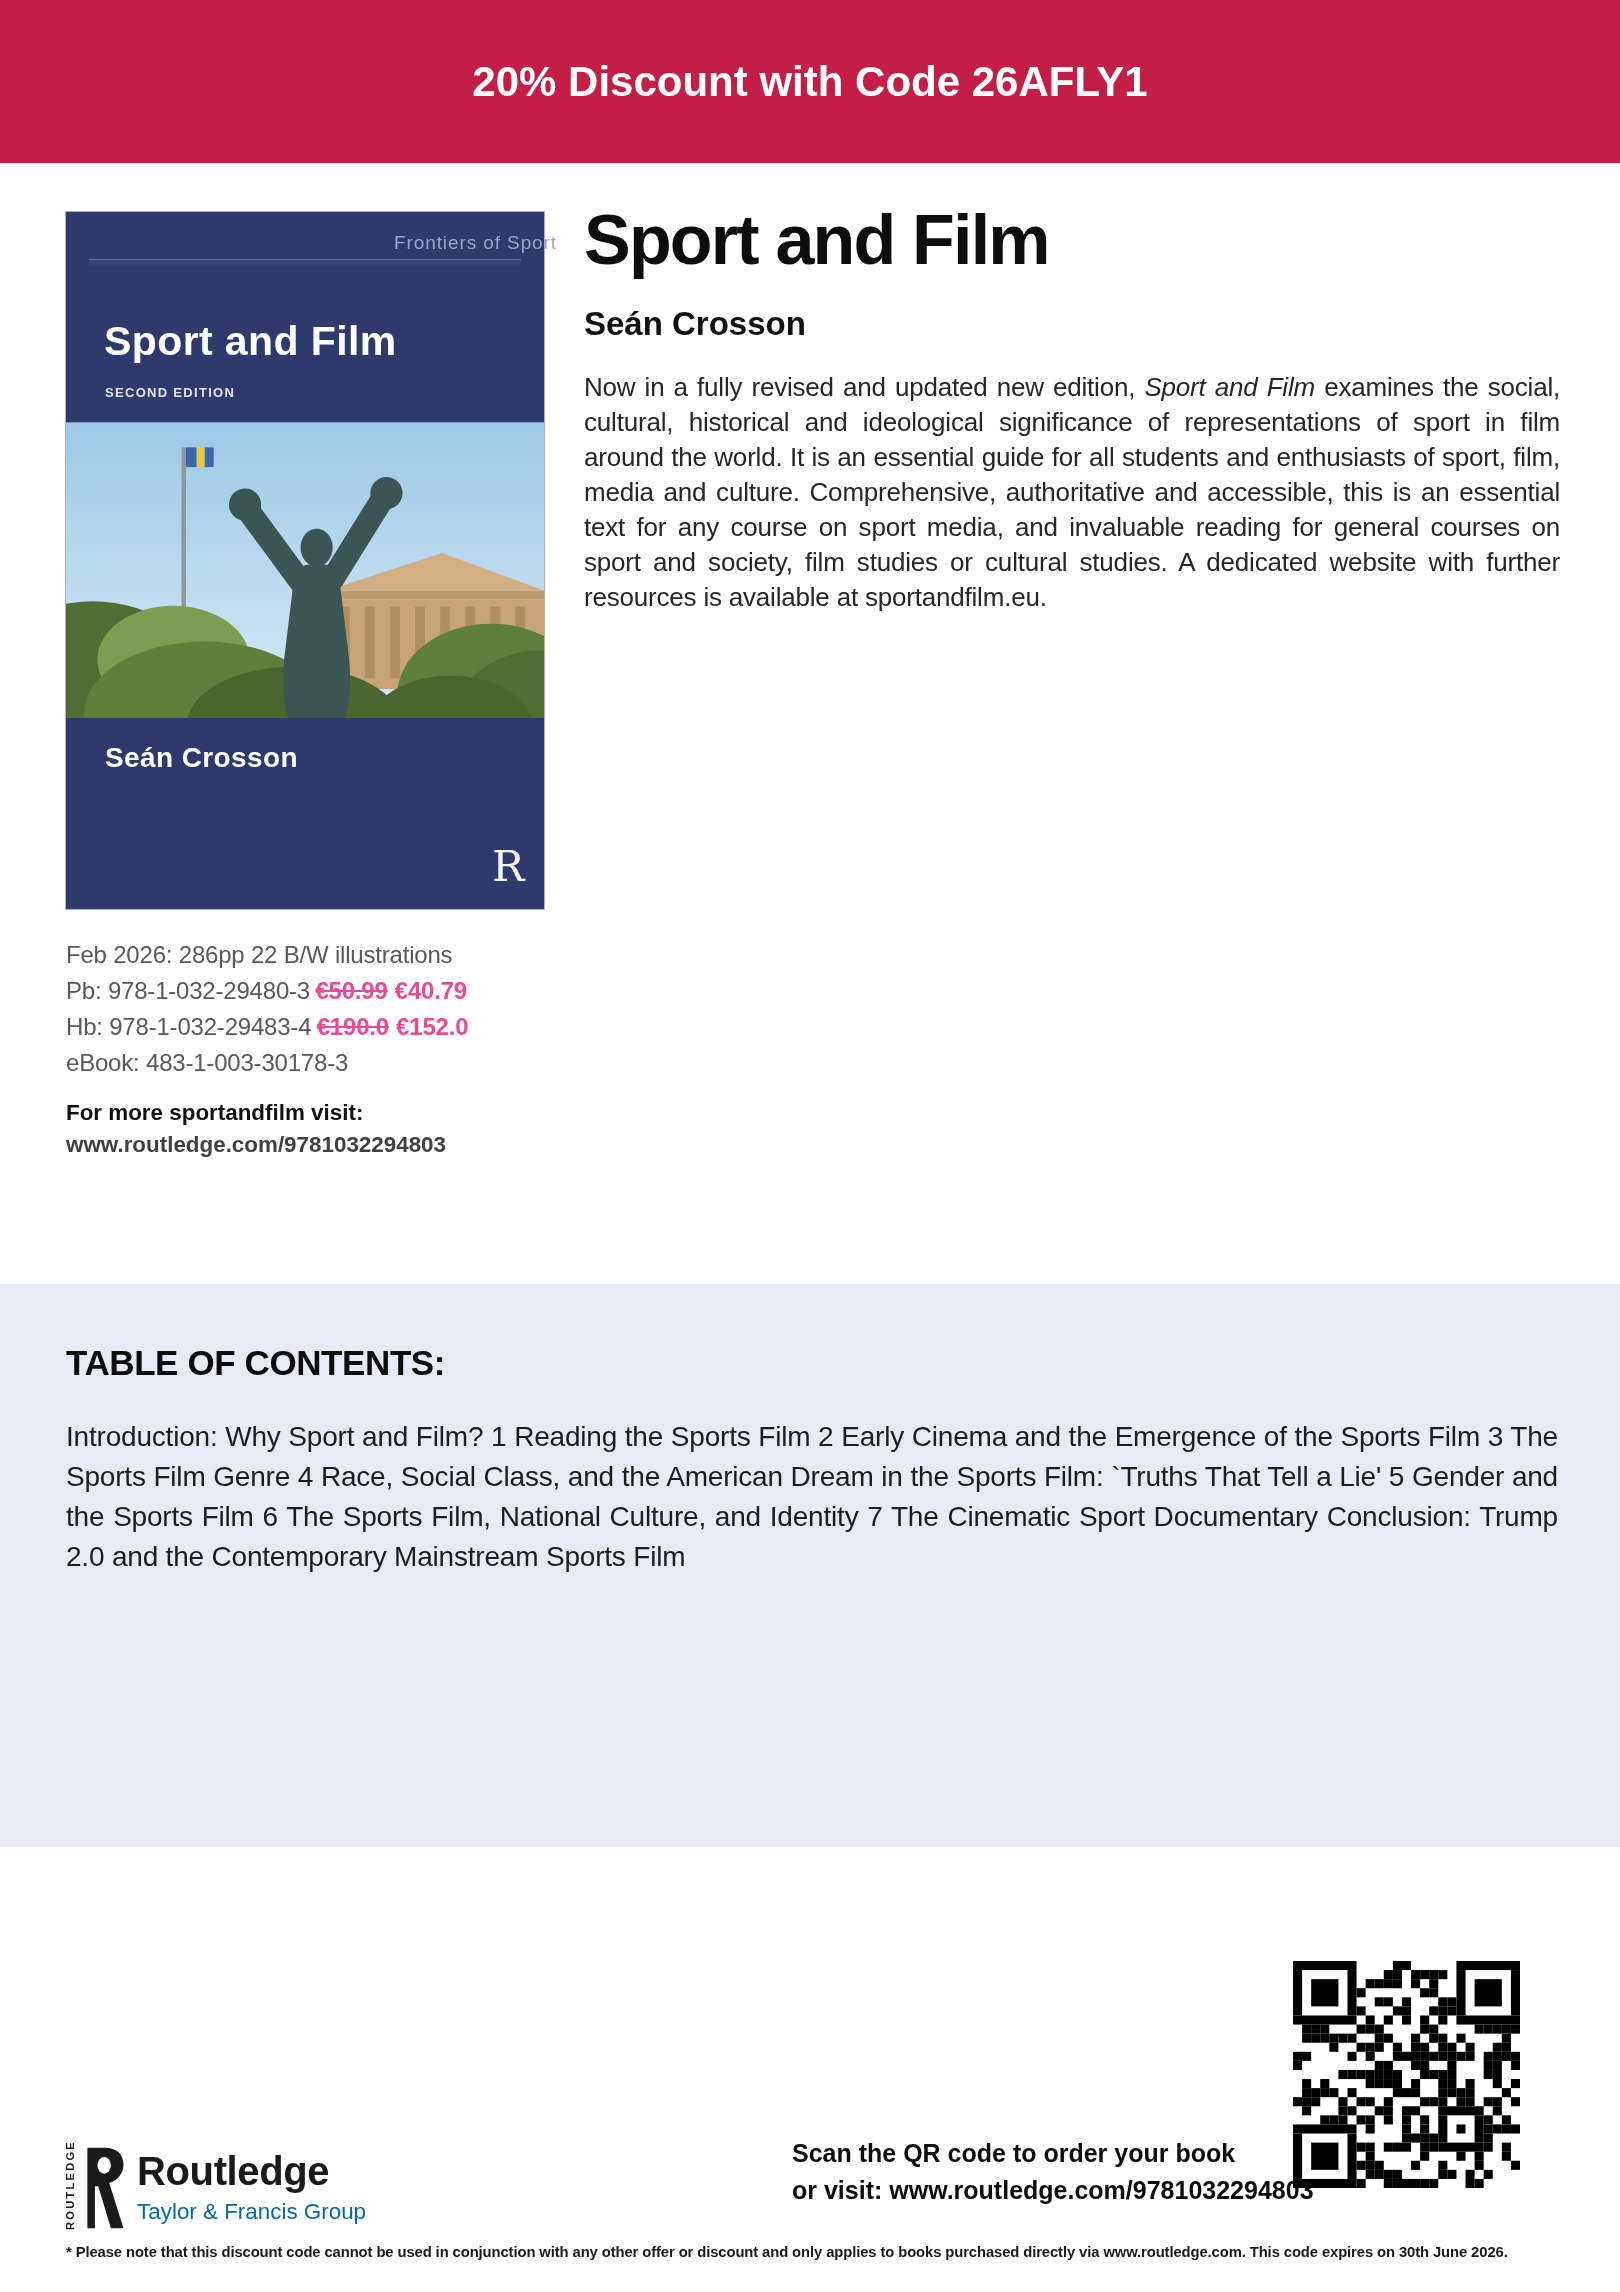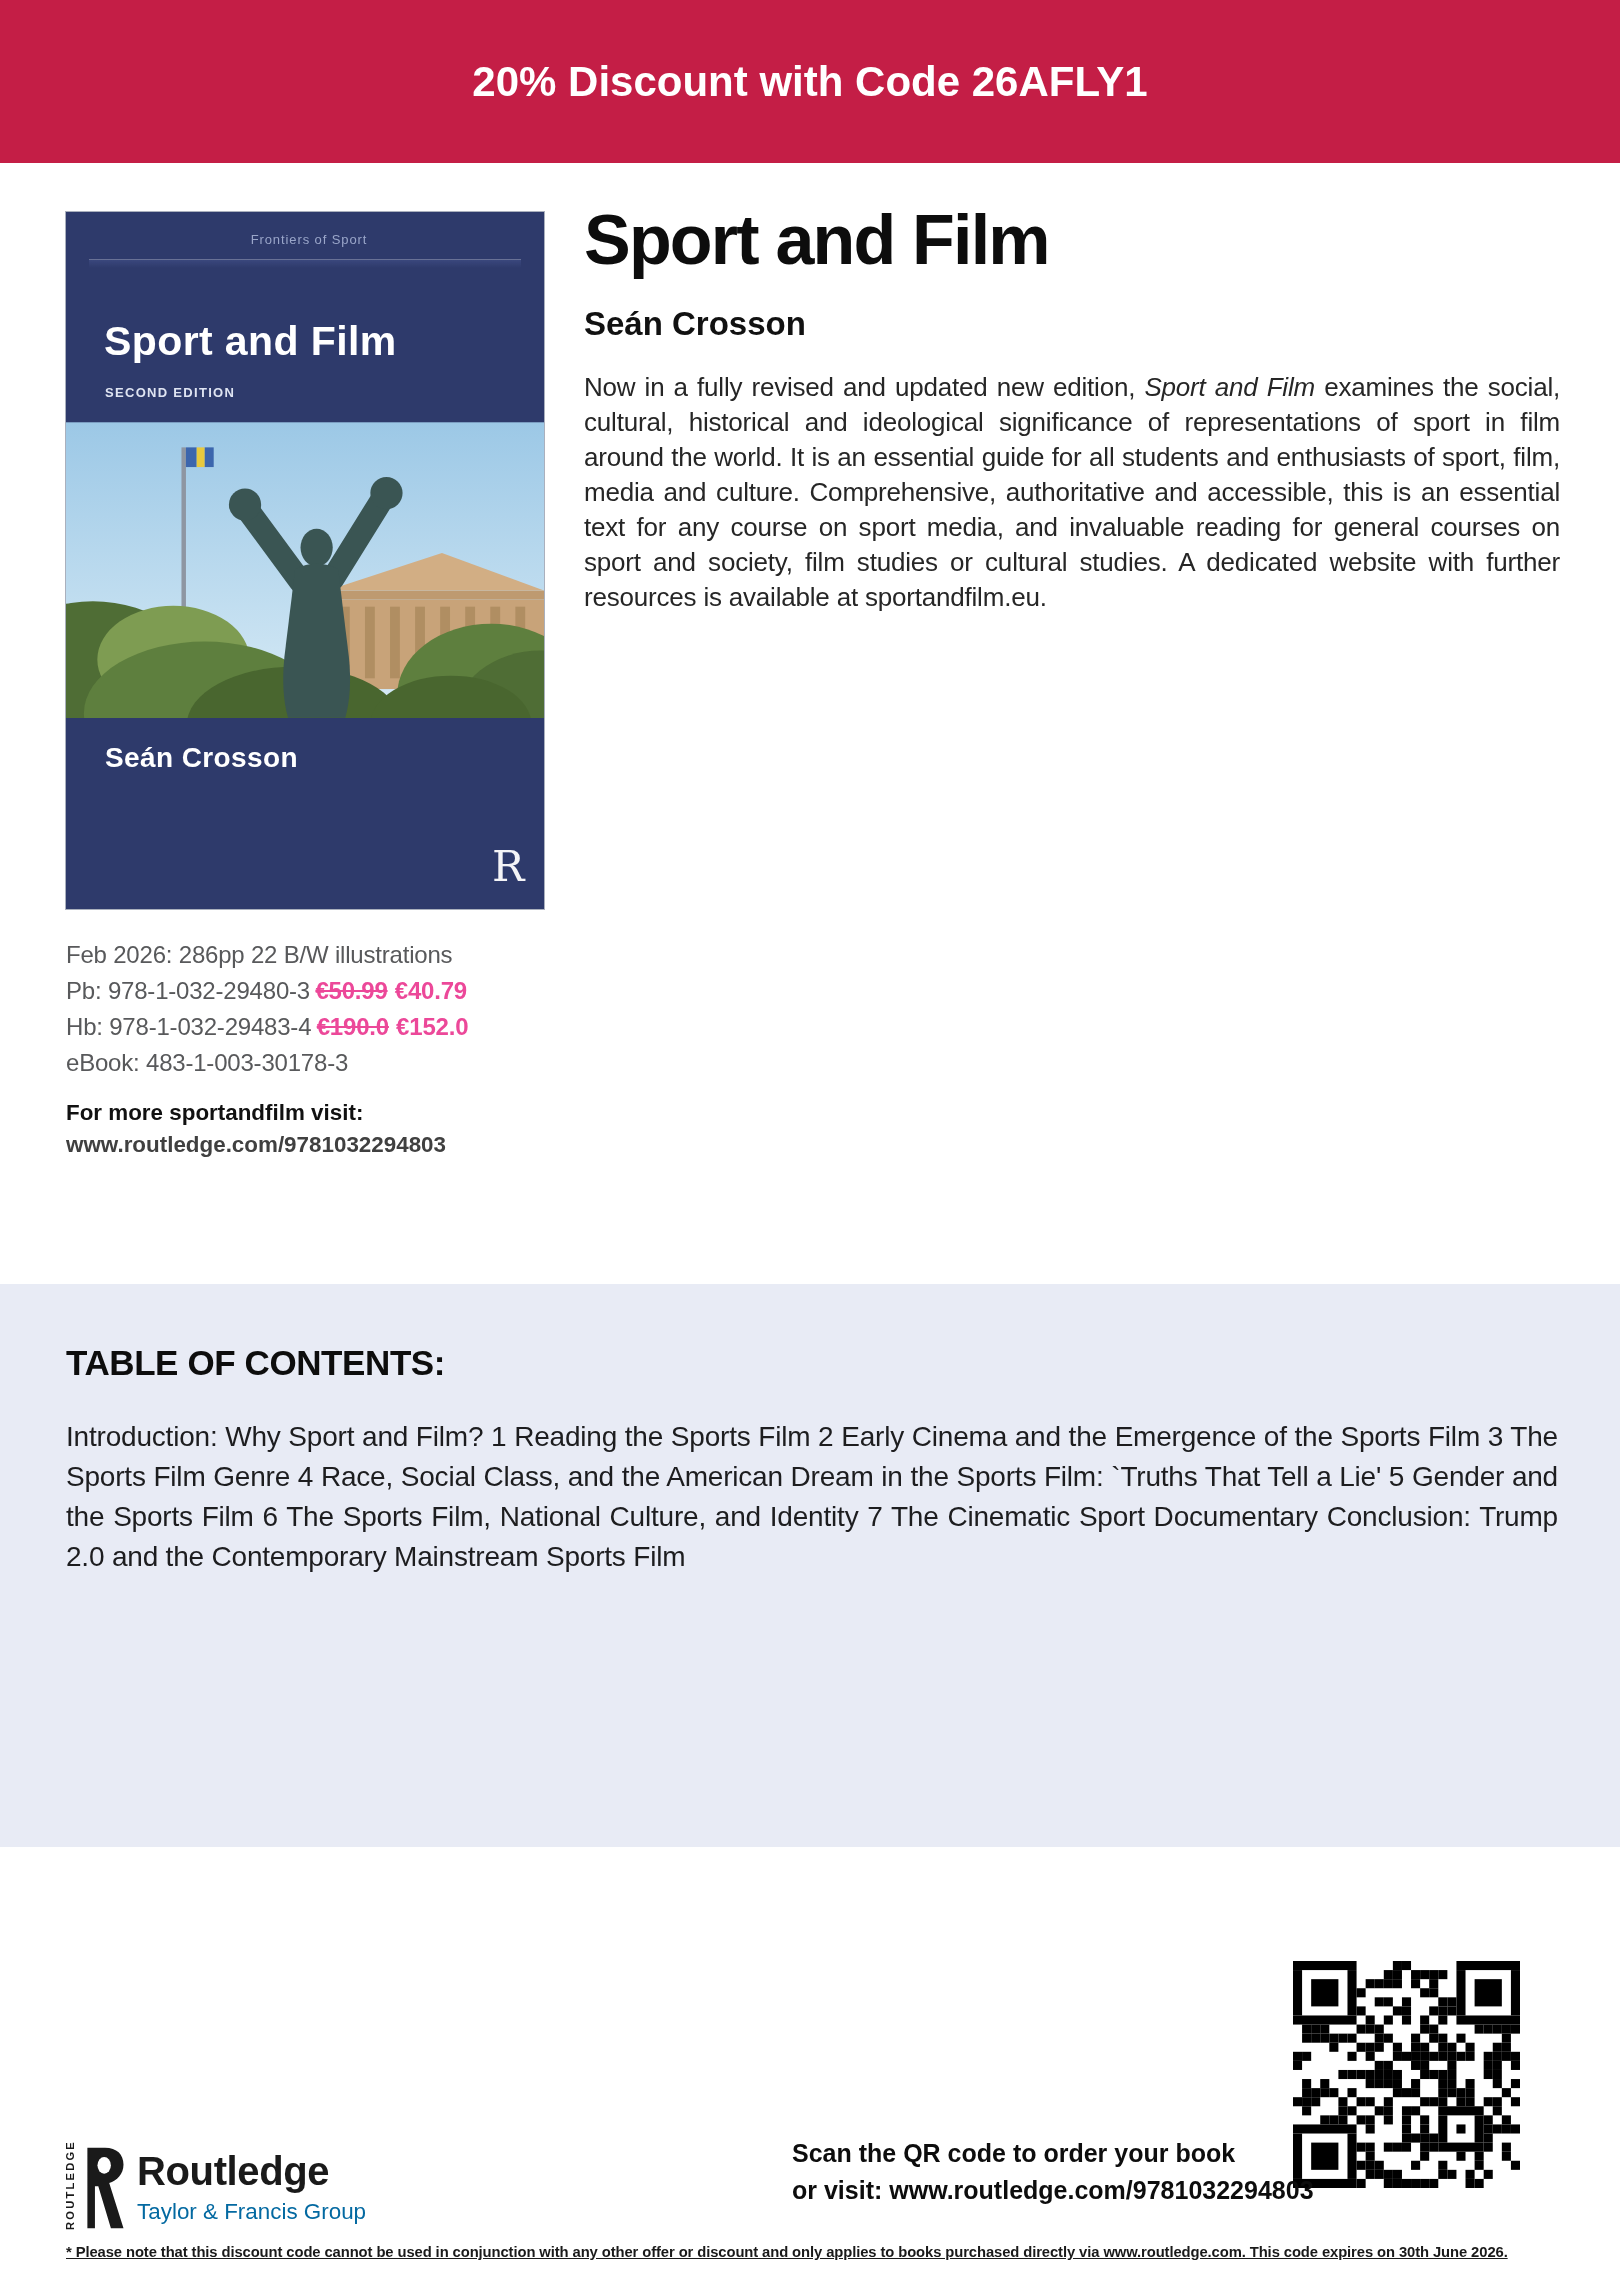--- a/index.html
+++ b/index.html
@@ -12,22 +12,22 @@
   .page{position:relative;width:1620px;height:2293px;background:#ffffff;overflow:hidden;margin:0 auto;}
 
   
   .banner{position:absolute;left:0;top:0;width:1620px;height:163px;
     background:var(--banner-bg);display:flex;align-items:center;justify-content:center;}
   .banner span{color:#ffffff;font-size:42px;font-weight:bold;letter-spacing:0;}
 
   
   .cover{position:absolute;left:66px;top:212px;width:478px;height:697px;
     background:var(--cover-bg);outline:0.9px solid #aab0bd;}
-  .cover-series{position:absolute;left:4px;top:19.7px;width:100%;text-align:center;
-    color:#9aa6c9;font-size:13px;letter-spacing:0.9px;}
+  .cover-series{position:absolute;left:13px;top:19.7px;width:100%;text-align:right;
+    color:#9aa6c9;font-size:19px;letter-spacing:0.9px;}
   .cover-rule{position:absolute;left:23px;top:47px;width:432px;height:9px;
     border-top:1.8px solid rgba(255,255,255,.28);background:linear-gradient(#3a477c,transparent);}
   .cover-title{position:absolute;left:38px;top:106px;color:#ffffff;
     font-size:41px;font-weight:bold;letter-spacing:0.4px;}
   .cover-edition{position:absolute;left:39px;top:173px;color:#dfe4f2;
     font-size:13px;font-weight:bold;letter-spacing:1.3px;}
   .cover-photo{position:absolute;left:0;top:210px;width:478px;height:296px;overflow:hidden;}
   .cover-photo svg{display:block;}
   .cover-author{position:absolute;left:39px;top:530px;color:#ffffff;
     font-size:28px;font-weight:bold;letter-spacing:0.4px;}
@@ -69,21 +69,21 @@
   .logo{position:absolute;left:64px;top:2146px;display:flex;align-items:stretch;height:84px;}
   .logo-vert{writing-mode:vertical-rl;transform:rotate(180deg);
     font-size:11.2px;font-weight:bold;letter-spacing:2.2px;color:#1a1a1a;
     display:flex;align-items:center;margin-right:3.6px;}
   .logo-mark{height:84px;width:45px;}
   .logo-text{margin-left:12.5px;display:flex;flex-direction:column;justify-content:center;}
   .logo-name{font-size:40px;color:#1a1a1a;font-weight:600;letter-spacing:-0.4px;line-height:1;}
   .logo-sub{font-size:22.4px;color:#0369a1;margin-top:7.2px;letter-spacing:0;}
 
   .disclaimer{position:absolute;left:66px;top:2244px;width:1505px;
-    font-size:14.8px;font-weight:bold;color:#1a1a1a;letter-spacing:-0.1px;text-decoration:underline;}
+    font-size:14.8px;font-weight:bold;color:#1a1a1a;letter-spacing:-0.1px;}
 </style>
 </head>
 <body>
 
 <div class="page">
 
   <header class="banner">
     <span>20% Discount with Code 26AFLY1</span>
   </header>
 

